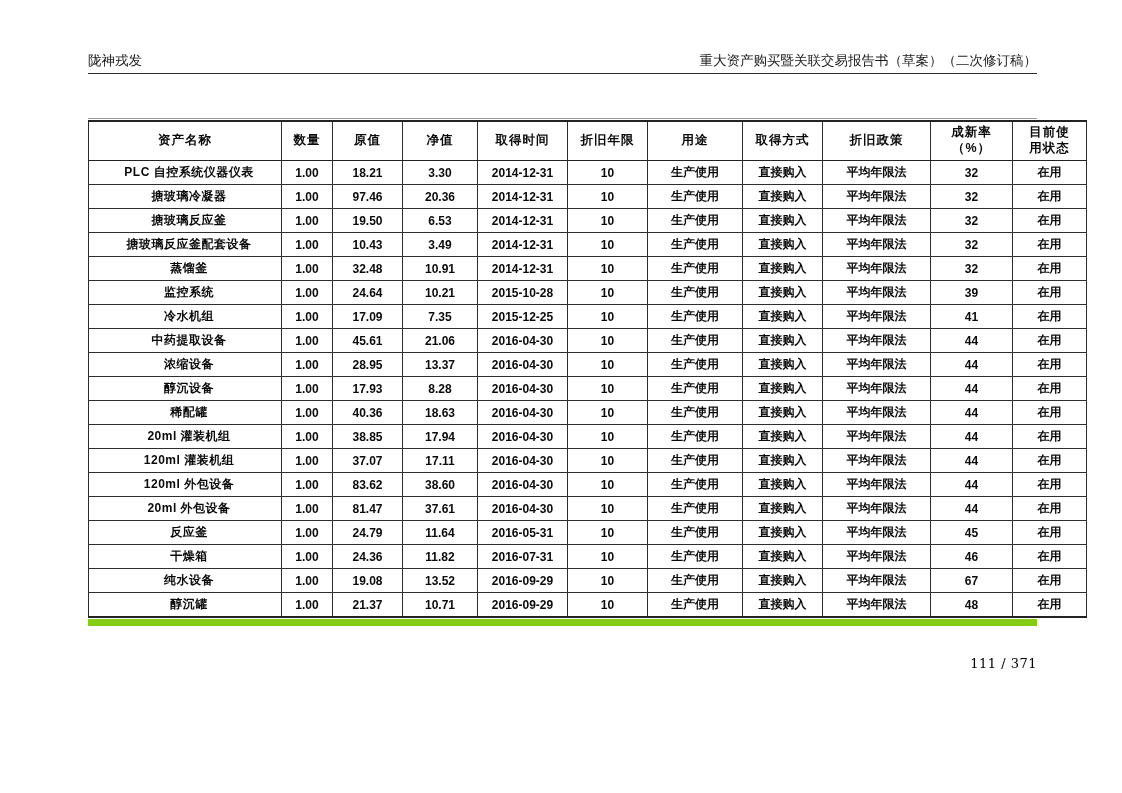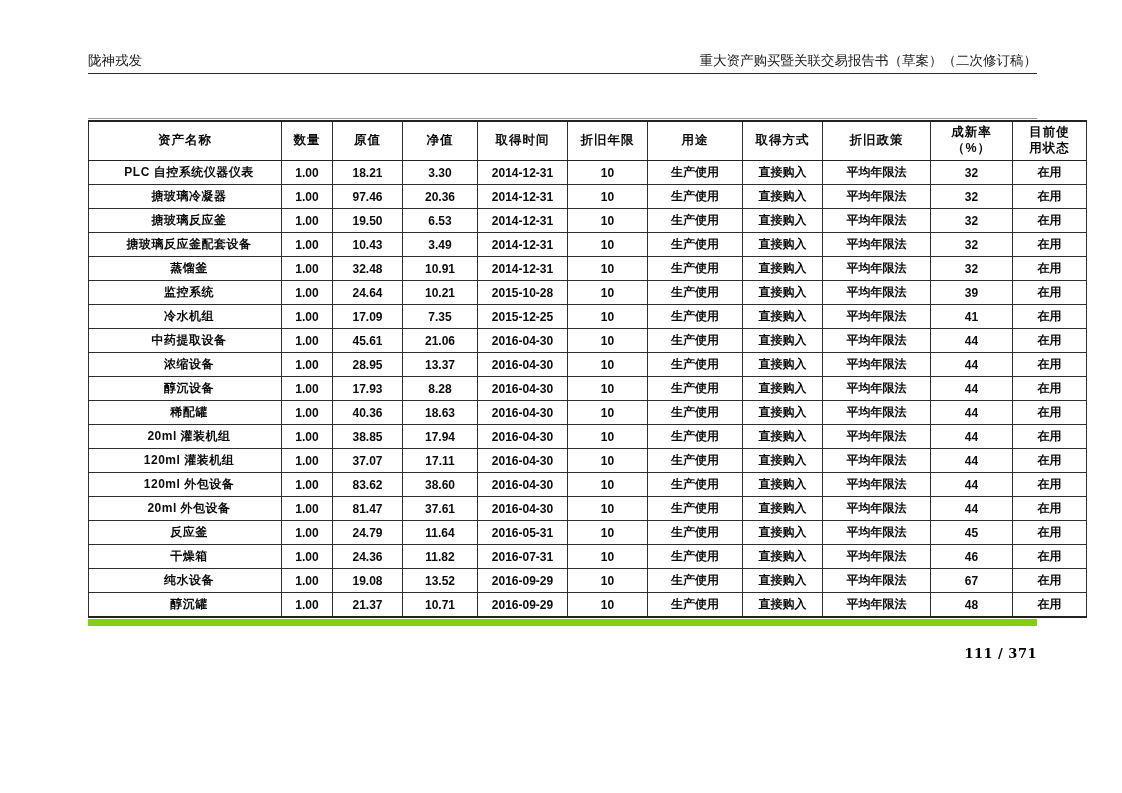--- a/index.html
+++ b/index.html
@@ -78,24 +78,24 @@
   th.c3 { width: 70px; }
   th.c4 { width: 85px; }
   th.c5 { width: 75px; }
   th.c6 { width: 90px; }
   th.c7 { width: 75px; }
   th.c8 { width: 103px; }
   th.c9 { width: 77px; }
   th.c10 { width: 69px; }
   
   .doc-footer {
-    margin-top: 20px;
+    margin-top: 30px;
     text-align: right;
     font-family: "DejaVu Serif", "Liberation Serif", serif;
-    font-weight: 700;
+    font-weight: 400;
     font-size: 13px;
     color: #000;
     letter-spacing: 0.5px;
   }
 </style>
 </head>
 <body>
 
 <div class="page">
   <div class="content">

